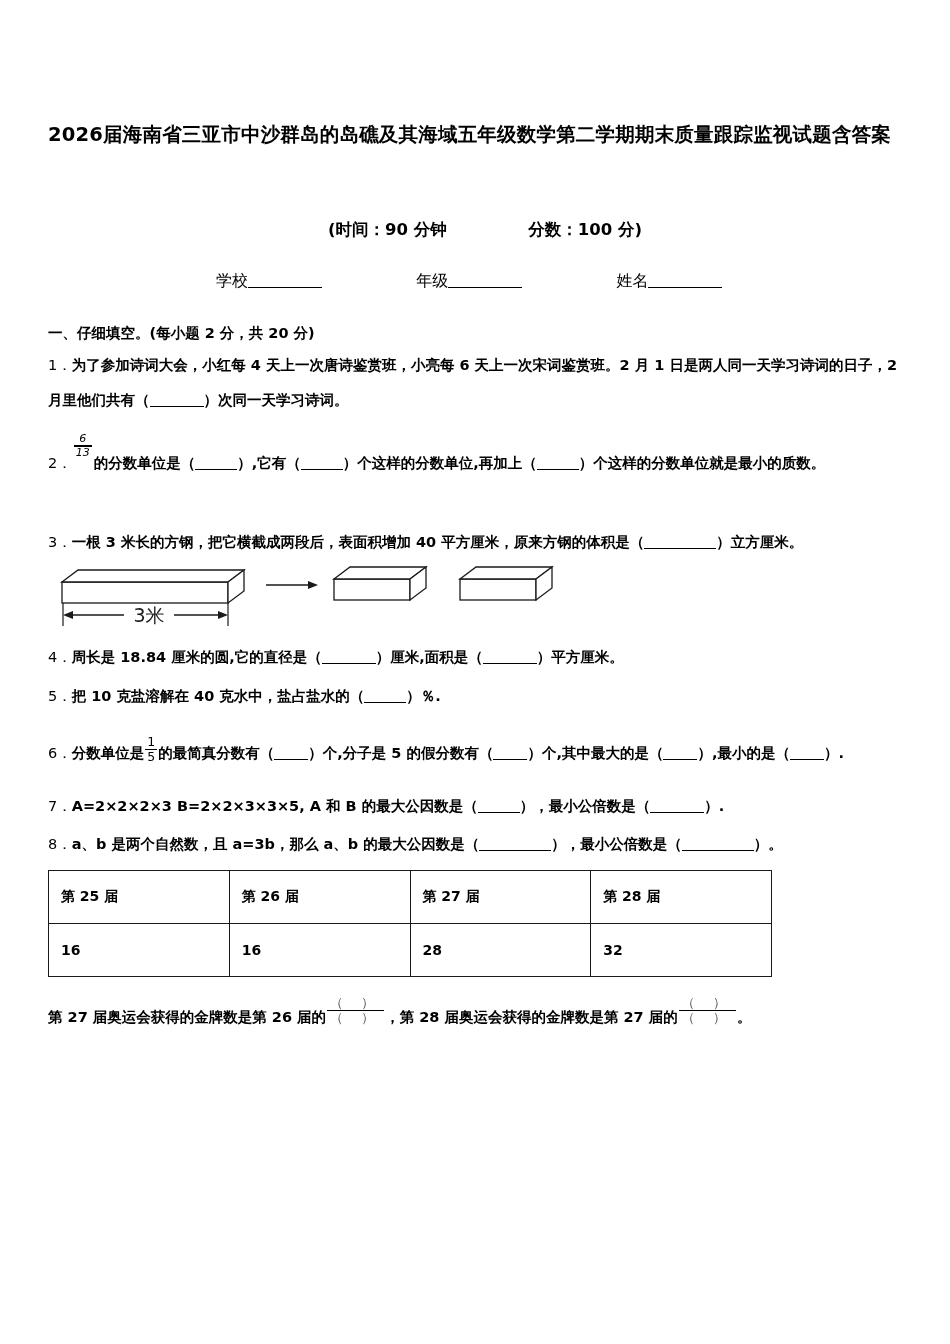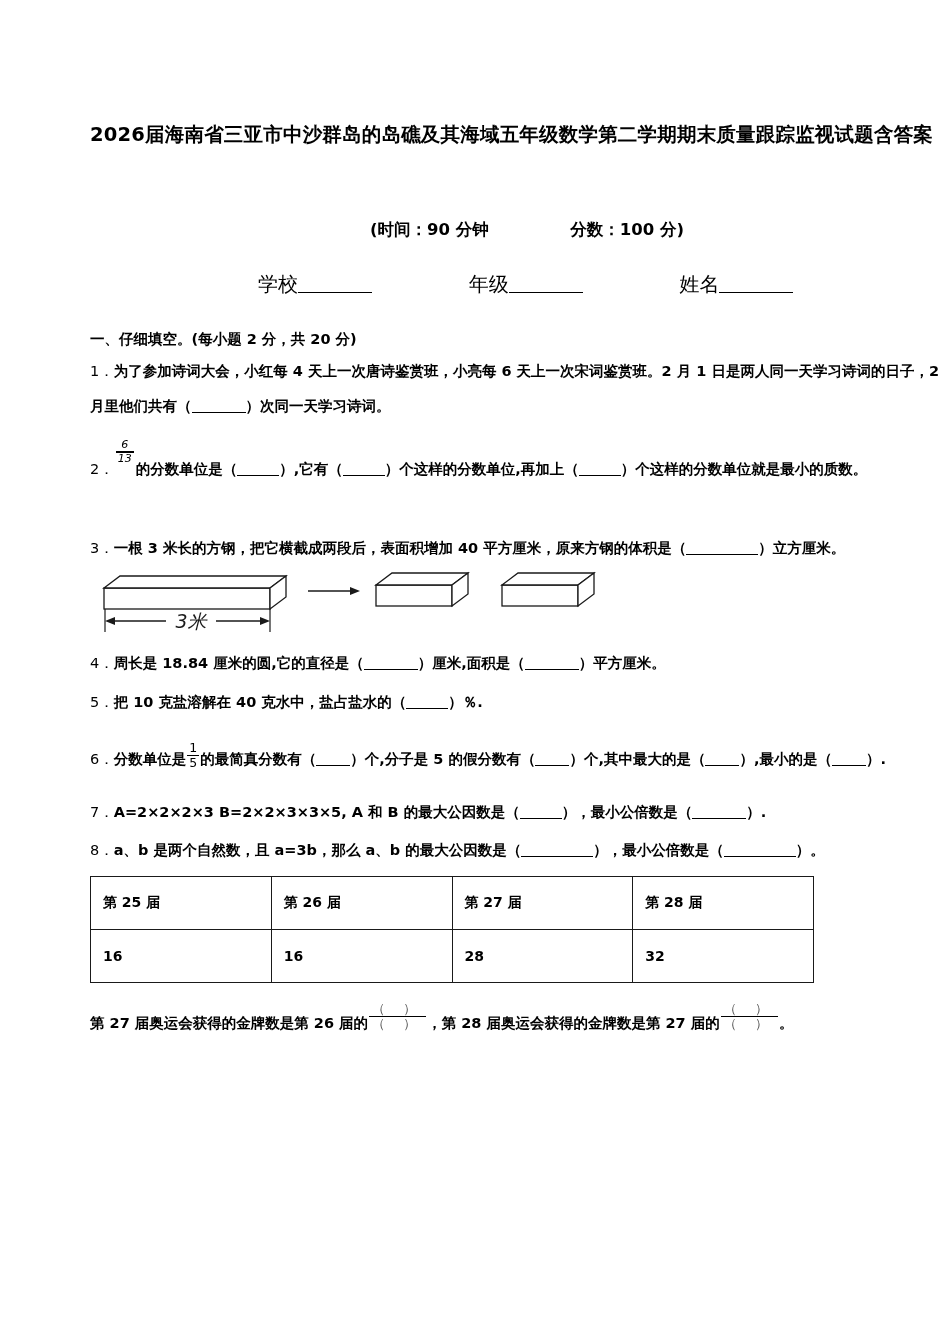--- a/index.html
+++ b/index.html
@@ -17,21 +17,20 @@
     height: 1344px;
     background: #ffffff;
     overflow: hidden;
     box-sizing: border-box;
   }
   .content {
     position: absolute;
     left: 48px;
     top: 0;
     width: 854px;
-    margin-left: 42px;
   }
 
   
   .doc-title {
     margin-top: 112px;
     font-size: 19.5px;
     font-weight: bold;
     line-height: 45px;
     letter-spacing: 0.2px;
     text-align: justify;
@@ -47,21 +46,21 @@
     text-align: center;
     padding-left: 20px;
   }
   .meta-gap {
     display: inline-block;
     width: 70px;
   }
 
   .fields-line {
     margin-top: 30px;
-    font-size: 20px;
+    font-size: 16px;
     padding-left: 168px;
   }
   .field {
     display: inline-block;
   }
   .field .blank-u {
     display: inline-block;
     border-bottom: 1px solid #000;
     width: 74px;
     height: 15px;
@@ -146,21 +145,20 @@
     color: #555;
   }
   .frac-blank .num { display: block; padding: 0 3px; letter-spacing: 7px; }
   .frac-blank .den { display: block; border-top: 1px solid #000; padding: 0 3px; letter-spacing: 7px; }
 
   
   .figure {
     margin-top: 2px;
     margin-left: 8px;
     height: 72px;
-    font-style: italic;
   }
 
   
   table.medal {
     border-collapse: collapse;
     width: 724px;
     margin-top: 10px;
     table-layout: fixed;
   }
   table.medal td {

